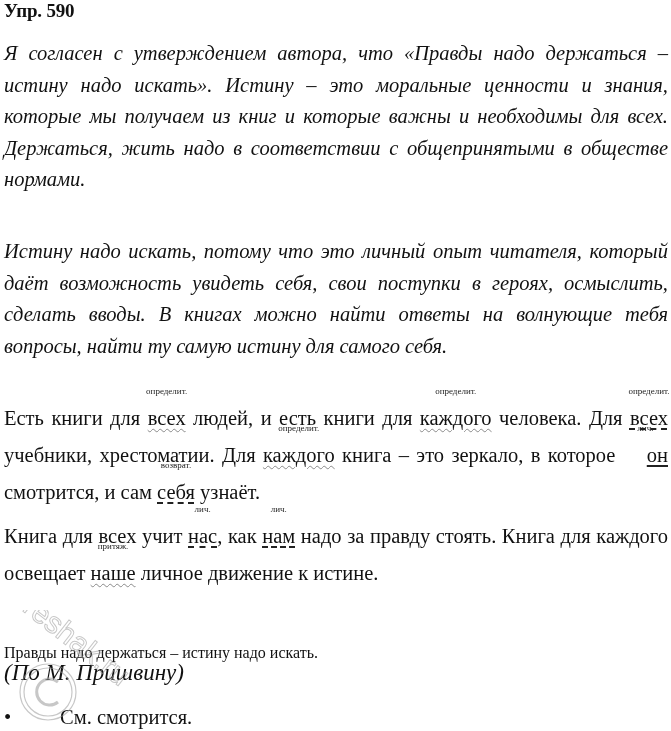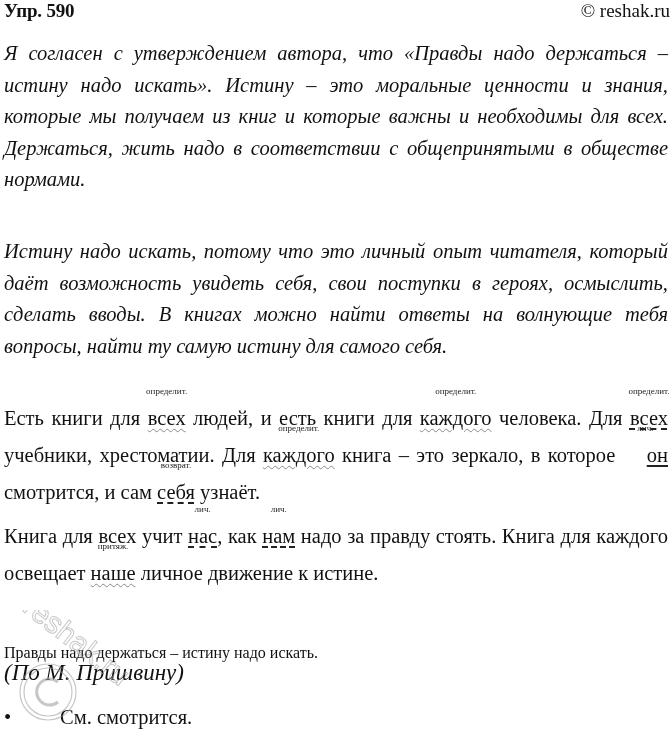--- a/index.html
+++ b/index.html
@@ -112,21 +112,20 @@
       height: 125px;
       pointer-events: none;
       opacity: 0.55;
     }
   </style>
 </head>
 <body>
 
 <div class="header">
   <span class="ex-title">Упр. 590</span>
-  <span class="site">© reshak.ru</span>
 </div>
 
 <div class="para-italic p1">Я согласен с утверждением автора, что «Правды надо держаться – истину надо искать». Истину – это моральные ценности и знания, которые мы получаем из книг и которые важны и необходимы для всех. Держаться, жить надо в соответствии с общепринятыми в обществе нормами.</div>
 
 <div class="para-italic p2">Истину надо искать, потому что это личный опыт читателя, который даёт возможность увидеть себя, свои поступки в героях, осмыслить, сделать вводы. В книгах можно найти ответы на волнующие тебя вопросы, найти ту самую истину для самого себя.</div>
 
 <div class="plain p3"><span>Есть книги для </span><span class="anno"><span class="tag">определит.</span><span class="u-wavy">всех</span></span><span> людей, и есть книги для </span><span class="anno"><span class="tag">определит.</span><span class="u-wavy">каждого</span></span><span> человека. Для </span><span class="anno"><span class="tag">определит.</span><span class="u-dashed">всех</span></span><span> учебники, хрестоматии. Для </span><span class="anno"><span class="tag">определит.</span><span class="u-wavy">каждого</span></span><span> книга – это зеркало, в которое </span><span class="anno"><span class="tag">лич.</span><span class="u-solid">он</span></span><span> смотрится, и сам </span><span class="anno"><span class="tag">возврат.</span><span class="u-dashed">себя</span></span><span> узнаёт.</span></div>
 
 <div class="plain p4"><span>Книга для всех учит </span><span class="anno"><span class="tag">лич.</span><span class="u-dashed">нас</span></span><span>, как </span><span class="anno"><span class="tag">лич.</span><span class="u-dashed">нам</span></span><span> надо за правду стоять. Книга для каждого освещает </span><span class="anno"><span class="tag">притяж.</span><span class="u-wavy">наше</span></span><span> личное движение к истине.</span></div>
 

